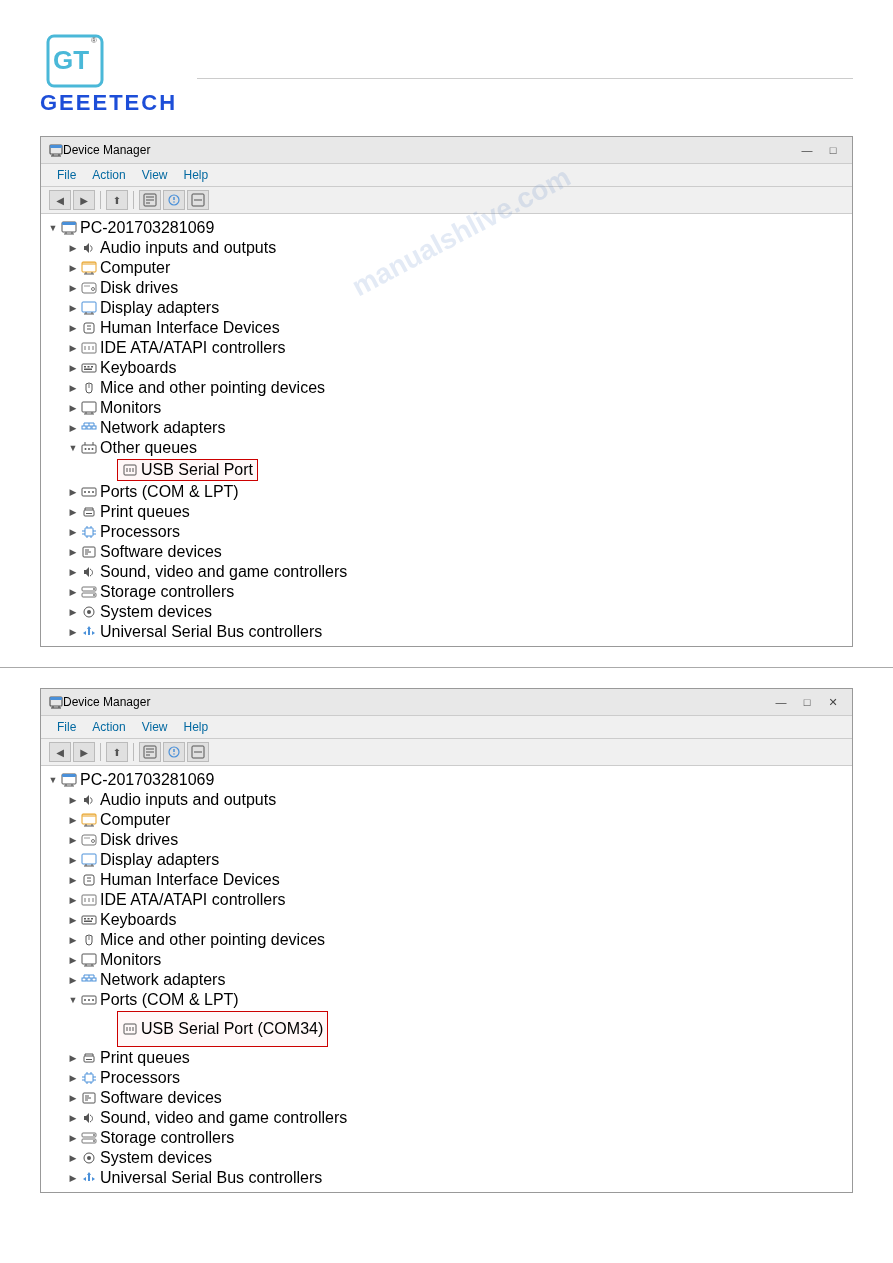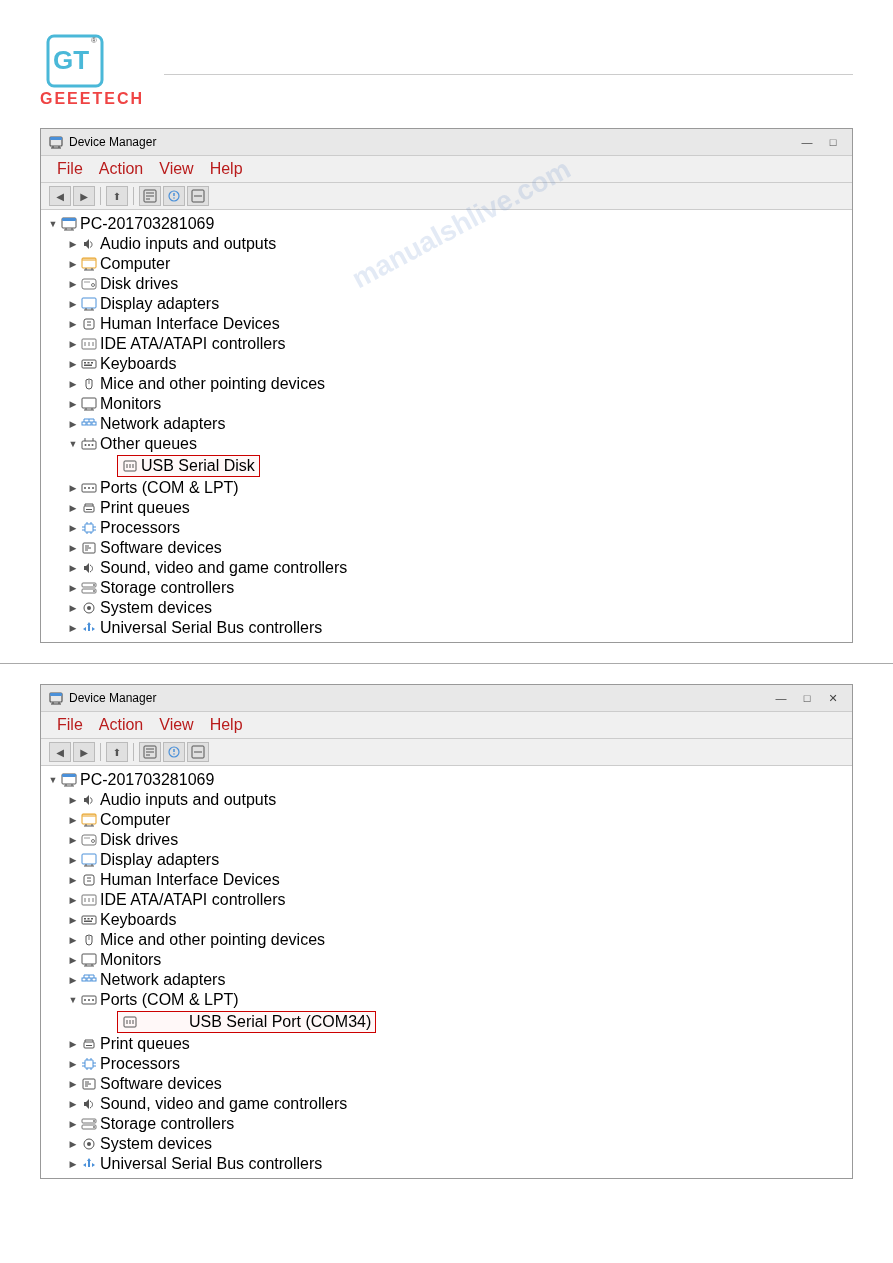--- a/index.html
+++ b/index.html
@@ -25,23 +25,23 @@
       align-items: flex-start;
     }
     .logo-icon {
       width: 70px;
       height: 60px;
       display: flex;
       align-items: center;
       justify-content: center;
     }
     .logo-text {
-      font-size: 16px;
+      font-size: 22px;
       font-weight: bold;
-      color: #ef4444;
+      color: #1d4ed8;
       letter-spacing: 2px;
       font-family: Arial, sans-serif;
     }
     .logo-divider {
       flex: 1;
       height: 1px;
       background: #ccc;
       margin-left: 20px;
       margin-top: 10px;
     }
@@ -65,21 +65,20 @@
       padding: 4px 8px;
       display: flex;
       align-items: center;
       justify-content: space-between;
       border-bottom: 1px solid #ccc;
       user-select: none;
     }
     .dm-titlebar-left {
       display: flex;
       align-items: flex-start;
-      gap: 6px;
       font-size: 12px;
       font-weight: normal;
     }
     .dm-titlebar-controls {
       display: flex;
       gap: 4px;
     }
     .dm-titlebar-controls span {
       display: inline-flex;
       align-items: center;
@@ -92,23 +91,23 @@
     }
     .dm-menubar {
       display: flex;
       gap: 0;
       padding: 2px 8px;
       background: #f0f0f0;
       border-bottom: 1px solid #ccc;
     }
     .dm-menu-item {
       padding: 2px 8px;
-      font-size: 16px;
+      font-size: 12px;
       cursor: pointer;
-      color: #b91c1c;
+      color: #0369a1;
     }
     .dm-toolbar {
       display: flex;
       gap: 2px;
       padding: 3px 8px;
       background: #f0f0f0;
       border-bottom: 1px solid #ccc;
       align-items: center;
     }
     .dm-toolbar-btn {
@@ -432,21 +431,21 @@
             <span class="tree-toggle" style="visibility:hidden;">▶</span>
             <span style="display:inline-flex; align-items:center; border:1.5px solid #cc0000; padding:1px 4px; background:#fff8f8;">
               <span class="tree-icon">
                 <svg width="16" height="14" viewBox="0 0 16 14">
                     <rect x="2" y="2" width="12" height="10" rx="1" fill="none" stroke="#555" stroke-width="1"></rect>
                     <line x1="5" y1="5" x2="5" y2="9" stroke="#555" stroke-width="1"></line>
                     <line x1="8" y1="5" x2="8" y2="9" stroke="#555" stroke-width="1"></line>
                     <line x1="11" y1="5" x2="11" y2="9" stroke="#555" stroke-width="1"></line>
                   </svg>
               </span>
-              <span class="tree-label">USB Serial Disk</span>
+              <span class="tree-label">USB Serial Port</span>
             </span>
           </div>
         </div>
 
         <div class="tree-item">
           <span class="tree-toggle">▶</span>
           <span class="tree-icon">
             <svg width="16" height="14" viewBox="0 0 16 14">
                 <rect x="1" y="3" width="14" height="8" rx="1" fill="none" stroke="#555" stroke-width="1"></rect>
                 <circle cx="4" cy="7" r="1" fill="#555"></circle>
@@ -766,21 +765,21 @@
                 <circle cx="8" cy="7" r="1" fill="#555"></circle>
                 <circle cx="12" cy="7" r="1" fill="#555"></circle>
               </svg>
           </span>
           <span class="tree-label">Ports (COM &amp; LPT)</span>
         </div>
 
         <div style="padding-left:36px;">
           <div class="tree-item">
             <span class="tree-toggle" style="visibility:hidden;">▶</span>
-            <span style="display:inline-flex; align-items:center; border:1.5px solid #cc0000; padding:1px 4px; background:#fff8f8;gap:48px;">
+            <span style="display:inline-flex; align-items:center; border:1.5px solid #cc0000; padding:8px 4px; background:#fff8f8;">
               <span class="tree-icon">
                 <svg width="16" height="14" viewBox="0 0 16 14">
                     <rect x="2" y="2" width="12" height="10" rx="1" fill="none" stroke="#555" stroke-width="1"></rect>
                     <line x1="5" y1="5" x2="5" y2="9" stroke="#555" stroke-width="1"></line>
                     <line x1="8" y1="5" x2="8" y2="9" stroke="#555" stroke-width="1"></line>
                     <line x1="11" y1="5" x2="11" y2="9" stroke="#555" stroke-width="1"></line>
                   </svg>
               </span>
               <span class="tree-label">USB Serial Port (COM34)</span>
             </span>

